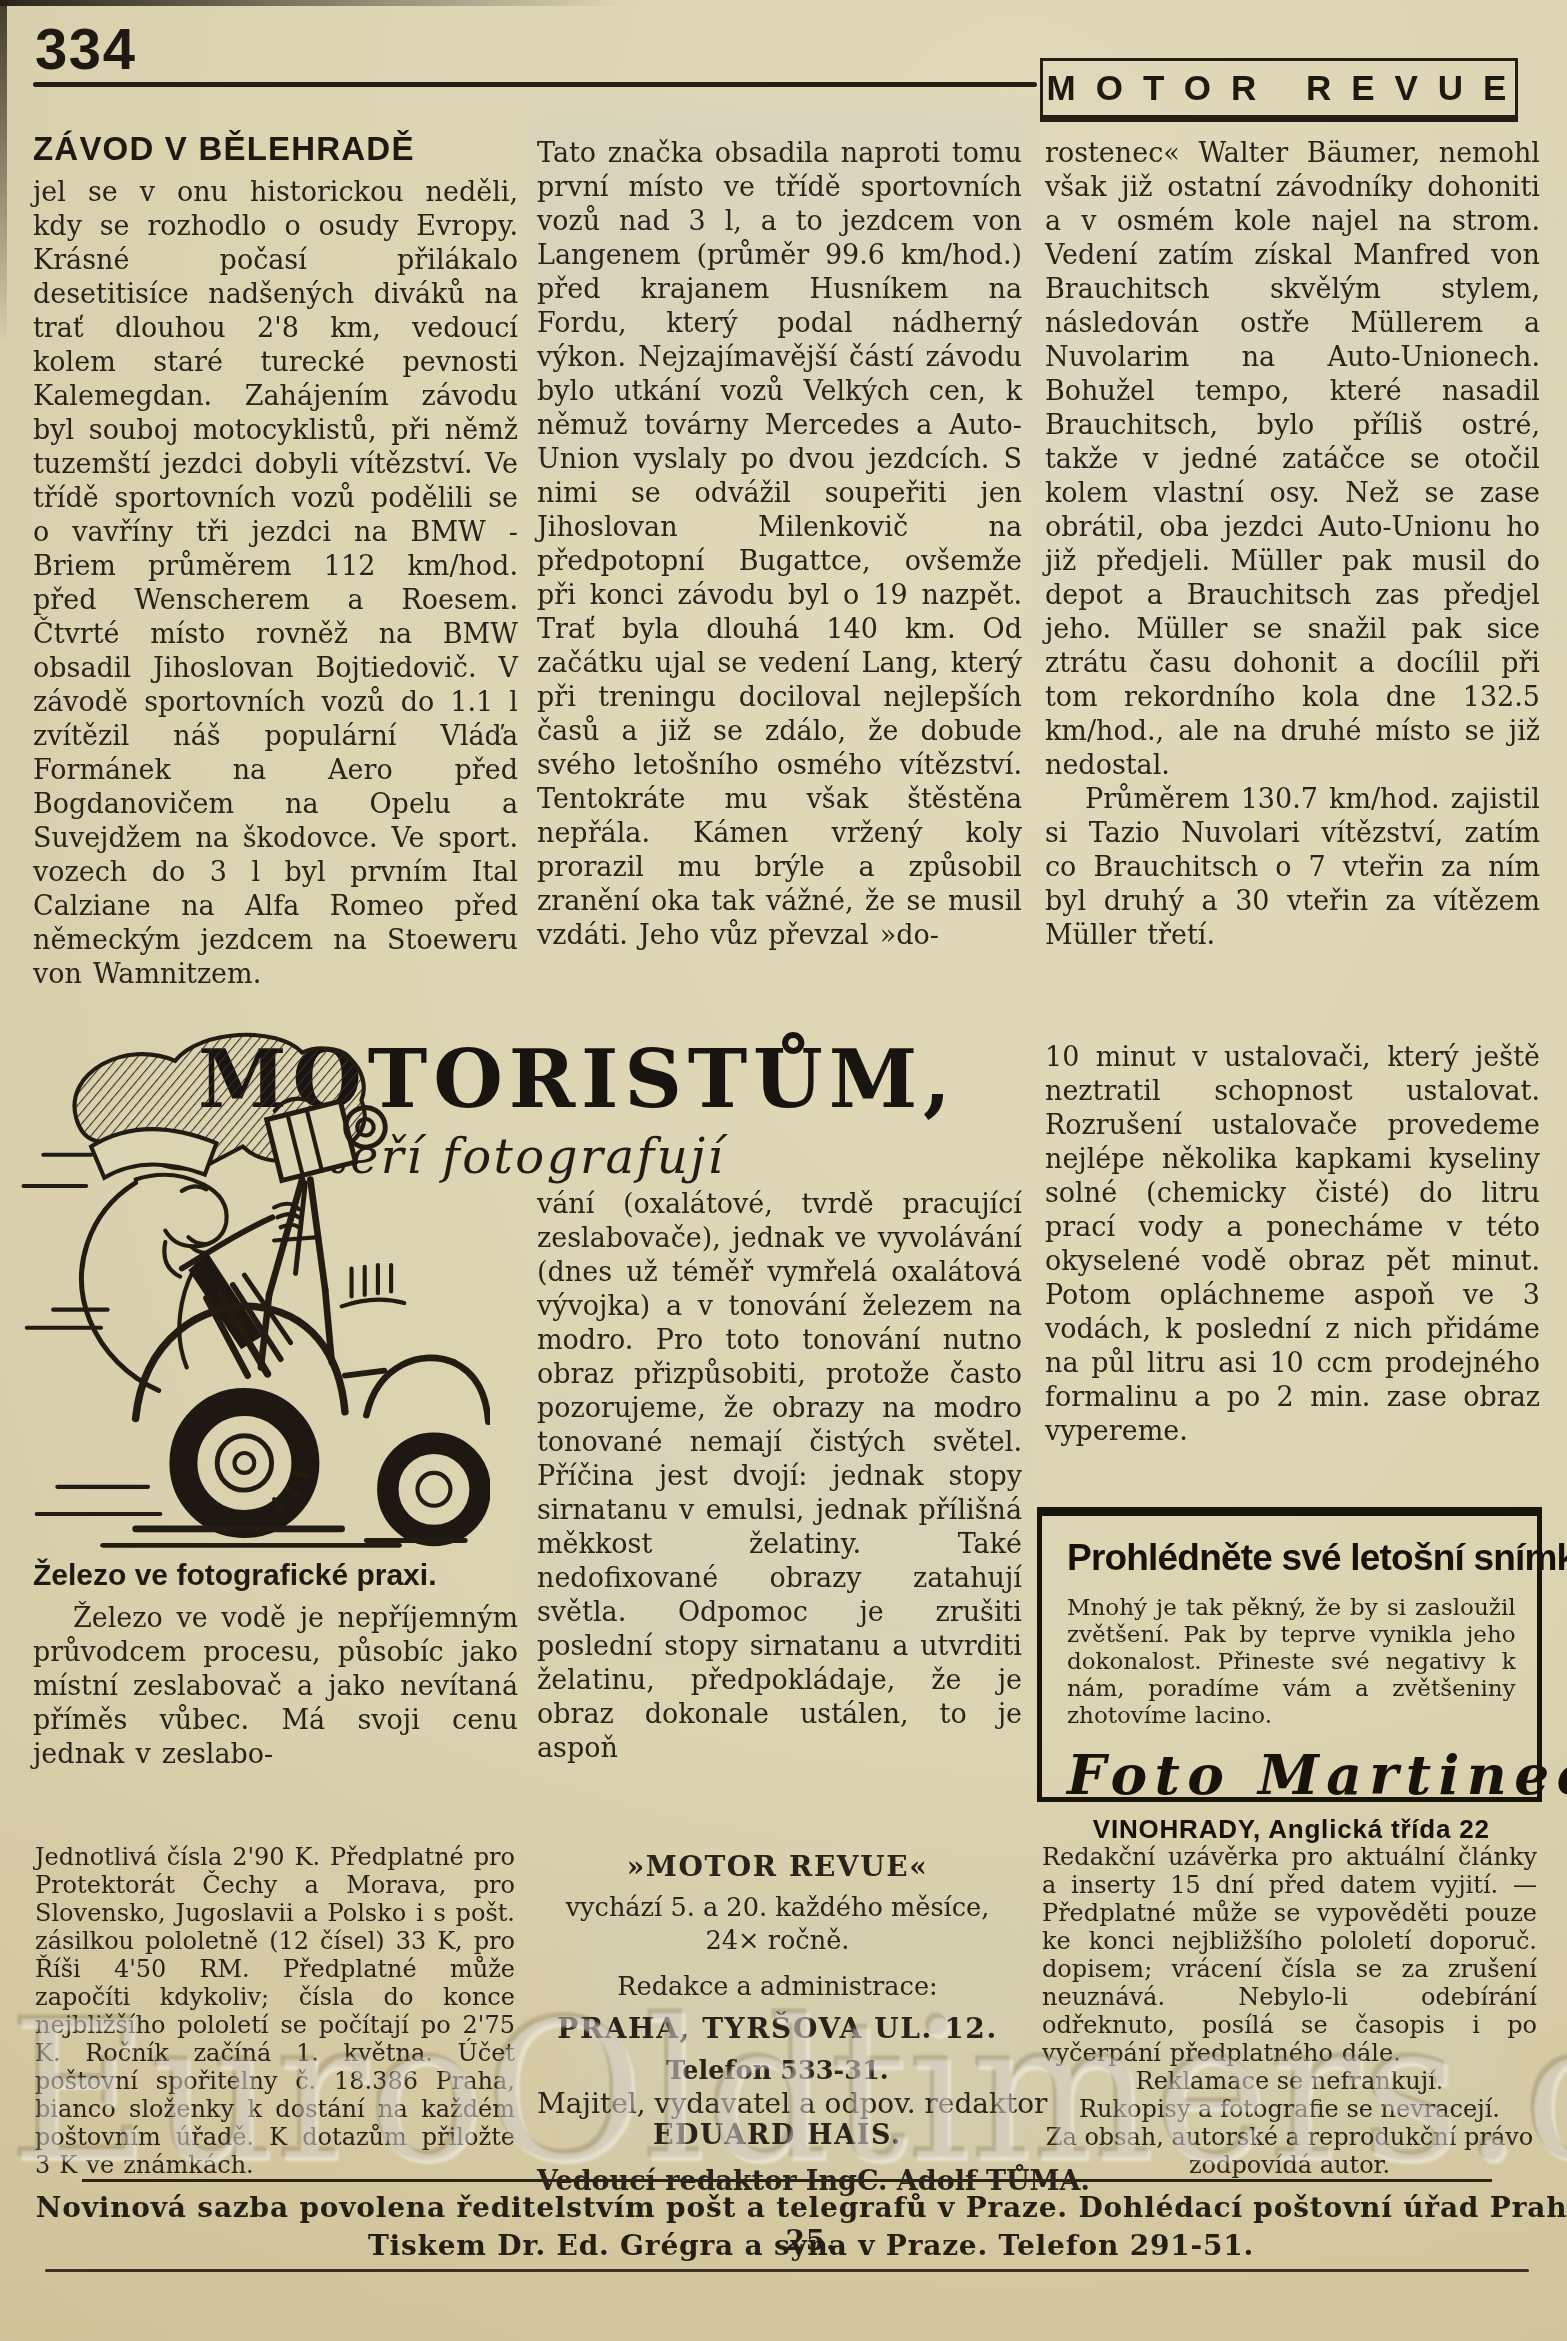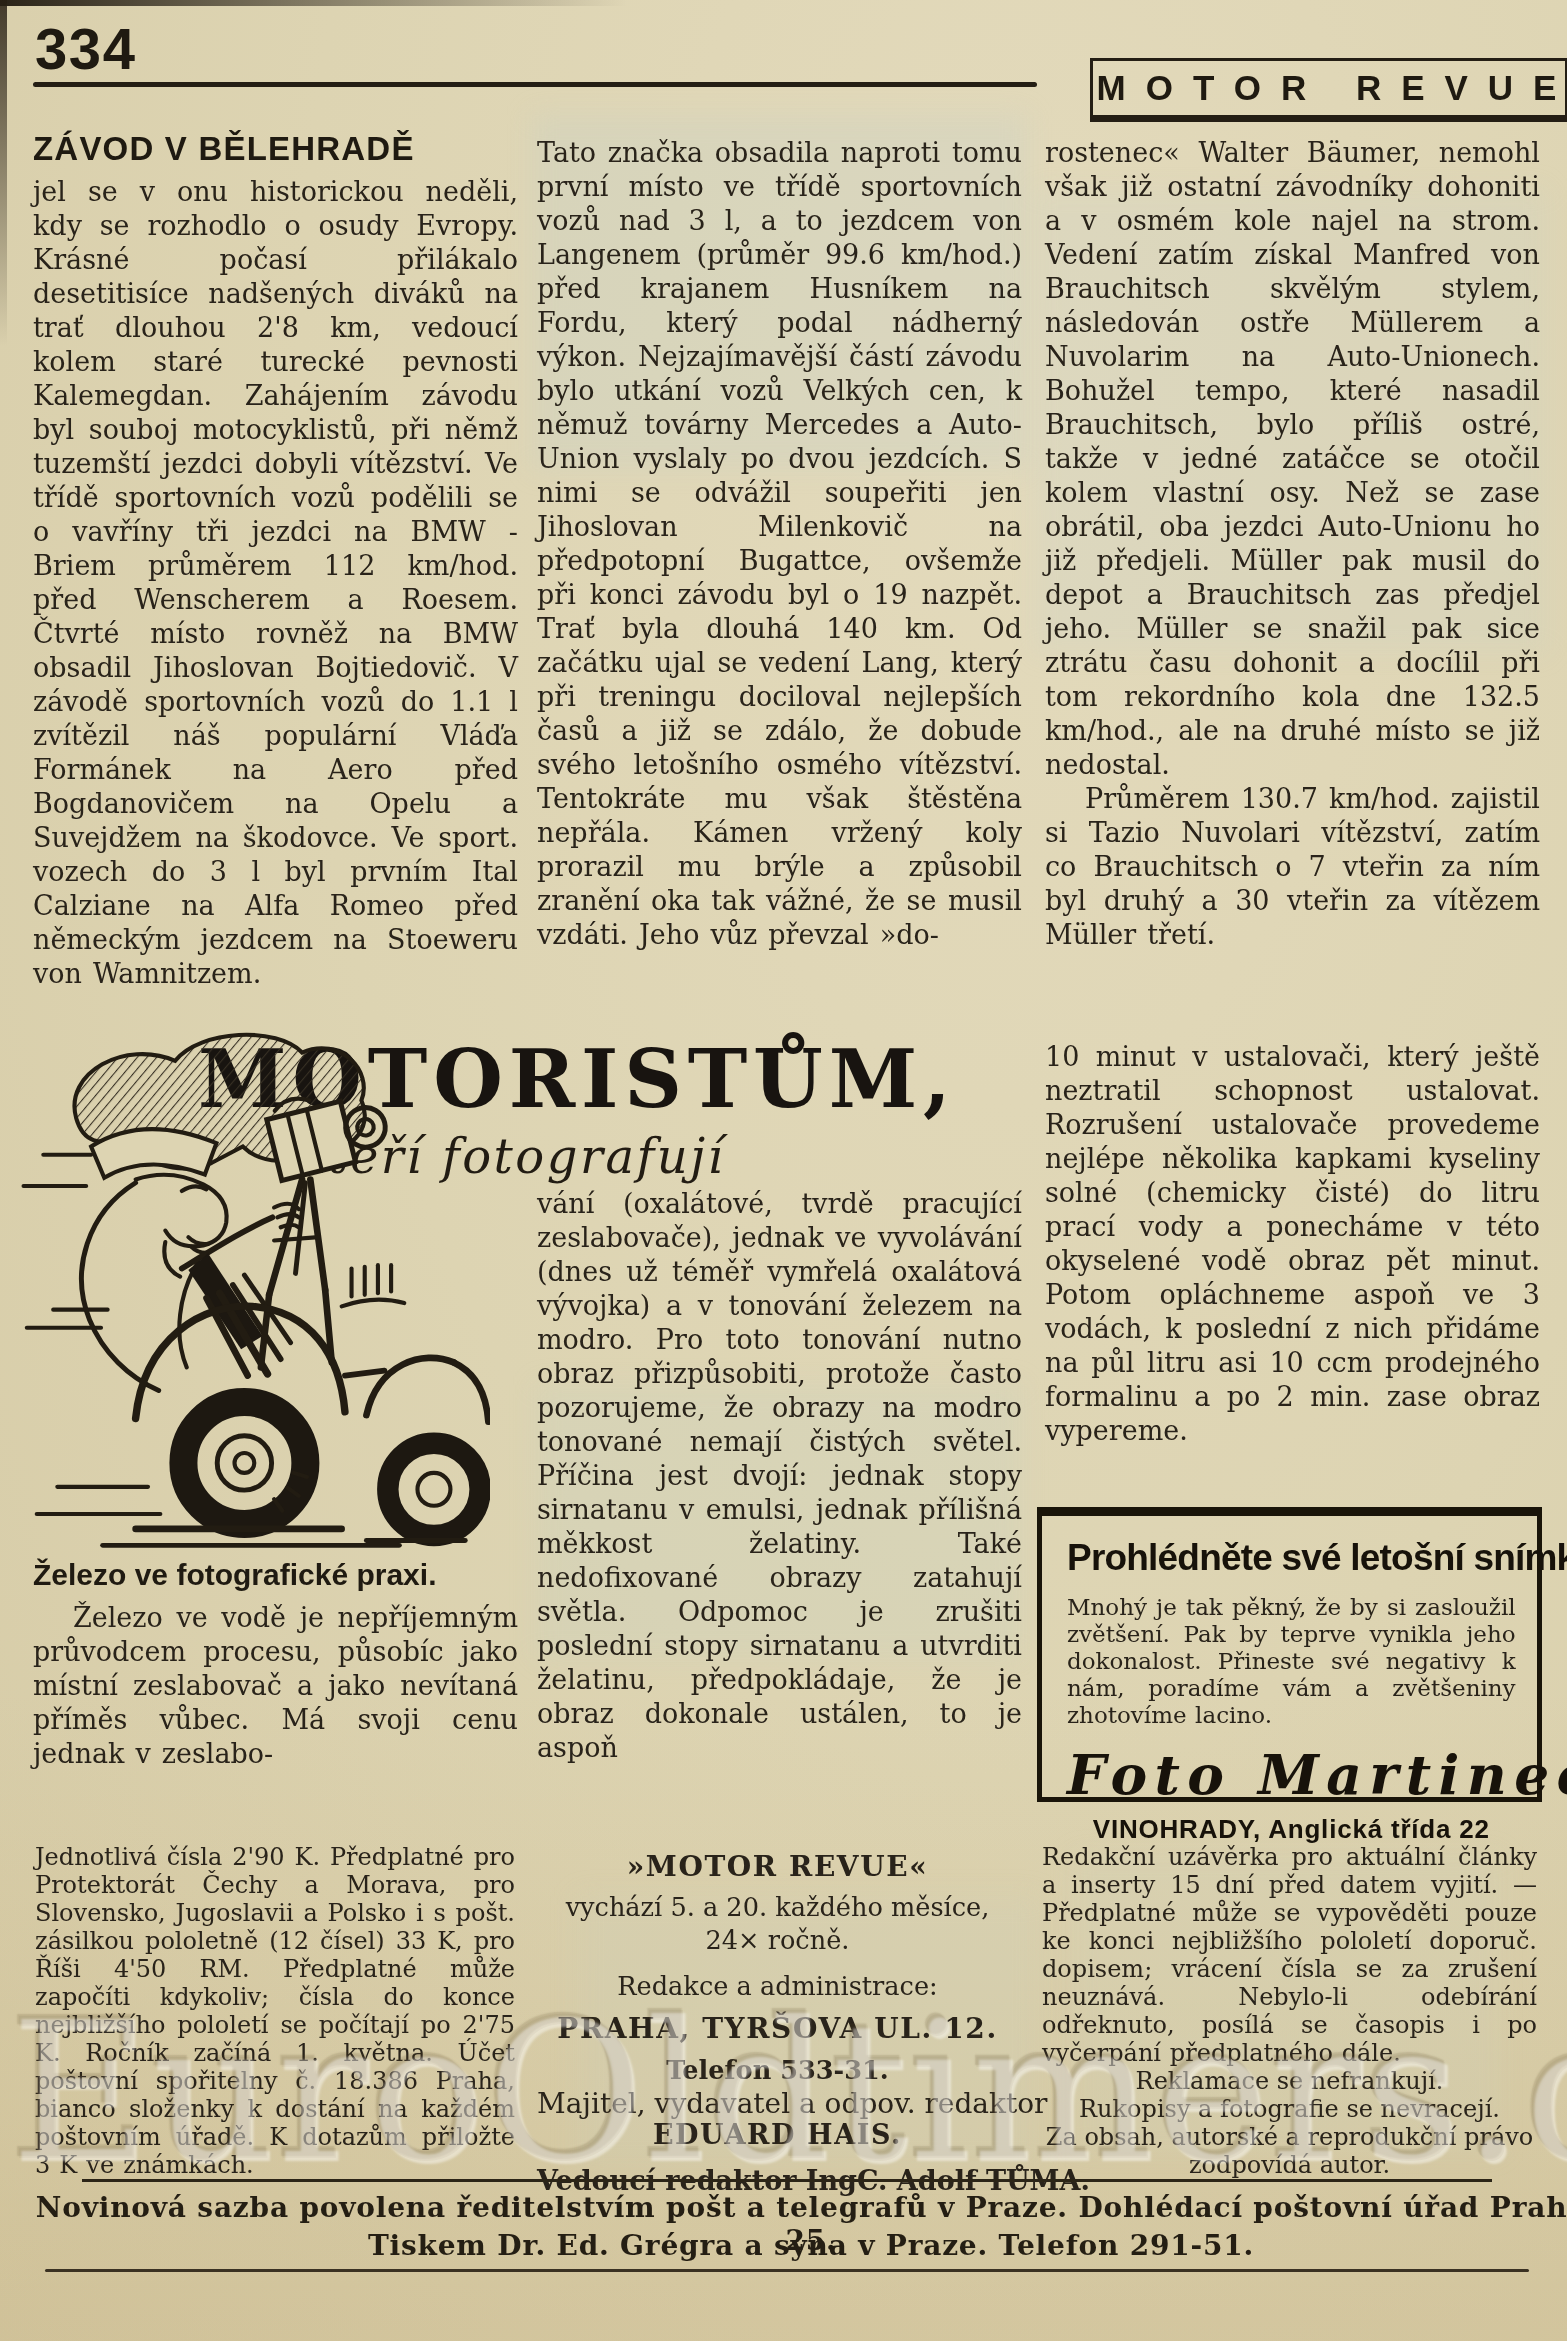--- a/index.html
+++ b/index.html
@@ -9,21 +9,21 @@
       linear-gradient(180deg, rgba(0,0,0,0) 72%, rgba(170,135,70,0.14) 100%),
       radial-gradient(ellipse at 65% 18%, #e3dabc 0%, #ddd4b2 50%, #d6cba6 100%);
     font-family:"DejaVu Serif", serif;color:#262118;
   }
   .edge-top{position:absolute;left:0;top:0;width:627px;height:5.8px;background:linear-gradient(90deg,#2a2318,rgba(42,35,24,0));} 
   .edge-left{position:absolute;left:0;top:0;width:7.4px;height:346px;background:linear-gradient(180deg,rgba(40,32,20,0.85),rgba(40,32,20,0));}
   .ghost{position:absolute;filter:blur(13px);pointer-events:none;}
 
   .page-number{position:absolute;left:35px;top:15px;font-family:"Liberation Sans",sans-serif;font-weight:bold;font-size:58px;letter-spacing:1.6px;color:#1f1a11;}
   .rule-top{position:absolute;left:33px;top:82px;width:1004px;height:5px;background:#241e14;border-radius:2.5px;}
-  .masthead{position:absolute;left:1090px;top:58px;width:472px;height:54px;border:3.3px solid #241e14;border-bottom-width:7.4px;display:flex;align-items:center;justify-content:center;}
+  .masthead{position:absolute;left:1040px;top:58px;width:472px;height:54px;border:3.3px solid #241e14;border-bottom-width:7.4px;display:flex;align-items:center;justify-content:center;}
   .masthead span{font-family:"Liberation Sans",sans-serif;font-weight:bold;font-size:35px;letter-spacing:20px;color:#1f1a11;white-space:nowrap;padding-left:15px;}
 
   .body-col{position:absolute;width:485px;font-size:27px;line-height:34px;text-align:justify;word-spacing:0.09em;color:#29231a;}
   .indent{text-indent:40px;}
   .article-title{position:absolute;left:33px;top:130px;font-family:"Liberation Sans",sans-serif;font-weight:bold;font-size:33px;letter-spacing:1.2px;color:#1f1a11;}
 
   .moto-headline{position:absolute;left:198px;top:1032px;width:692px;text-align:center;font-family:"DejaVu Serif",serif;font-weight:bold;font-size:80px;letter-spacing:5.8px;color:#181410;white-space:nowrap;}
   .moto-sub{position:absolute;left:247px;top:1128px;width:528px;text-align:center;font-style:italic;font-size:48px;letter-spacing:2.5px;color:#221c13;}
 
   .iron-heading{position:absolute;left:33px;top:1558px;font-family:"Liberation Sans",sans-serif;font-weight:bold;font-size:30px;color:#1f1a11;}

